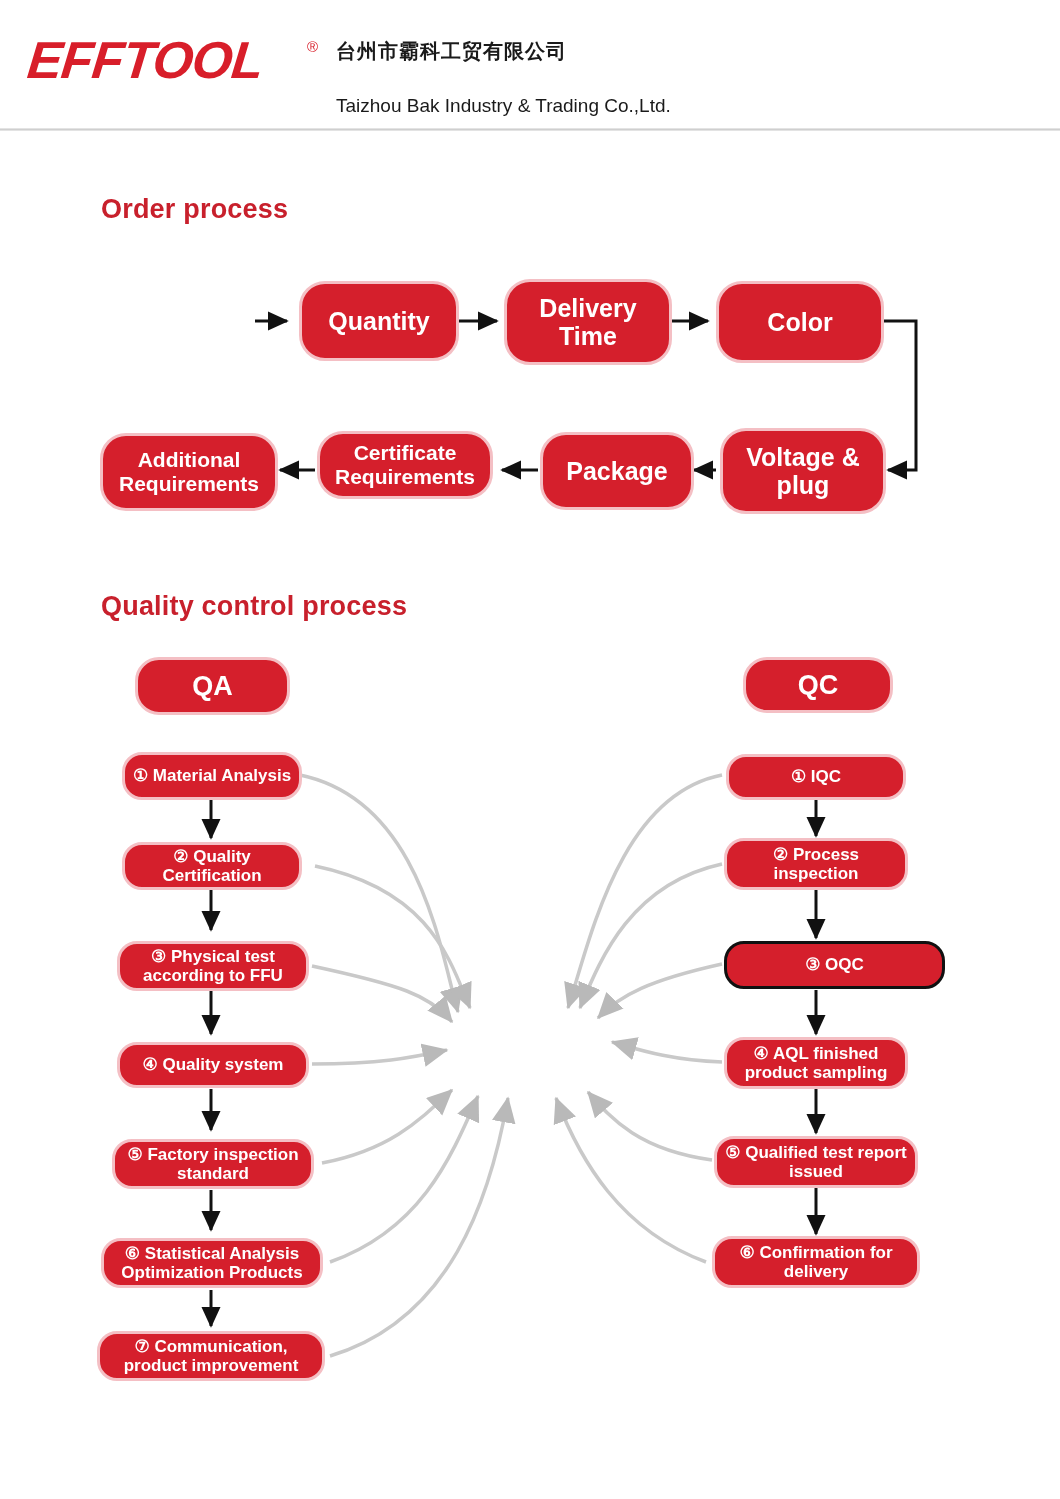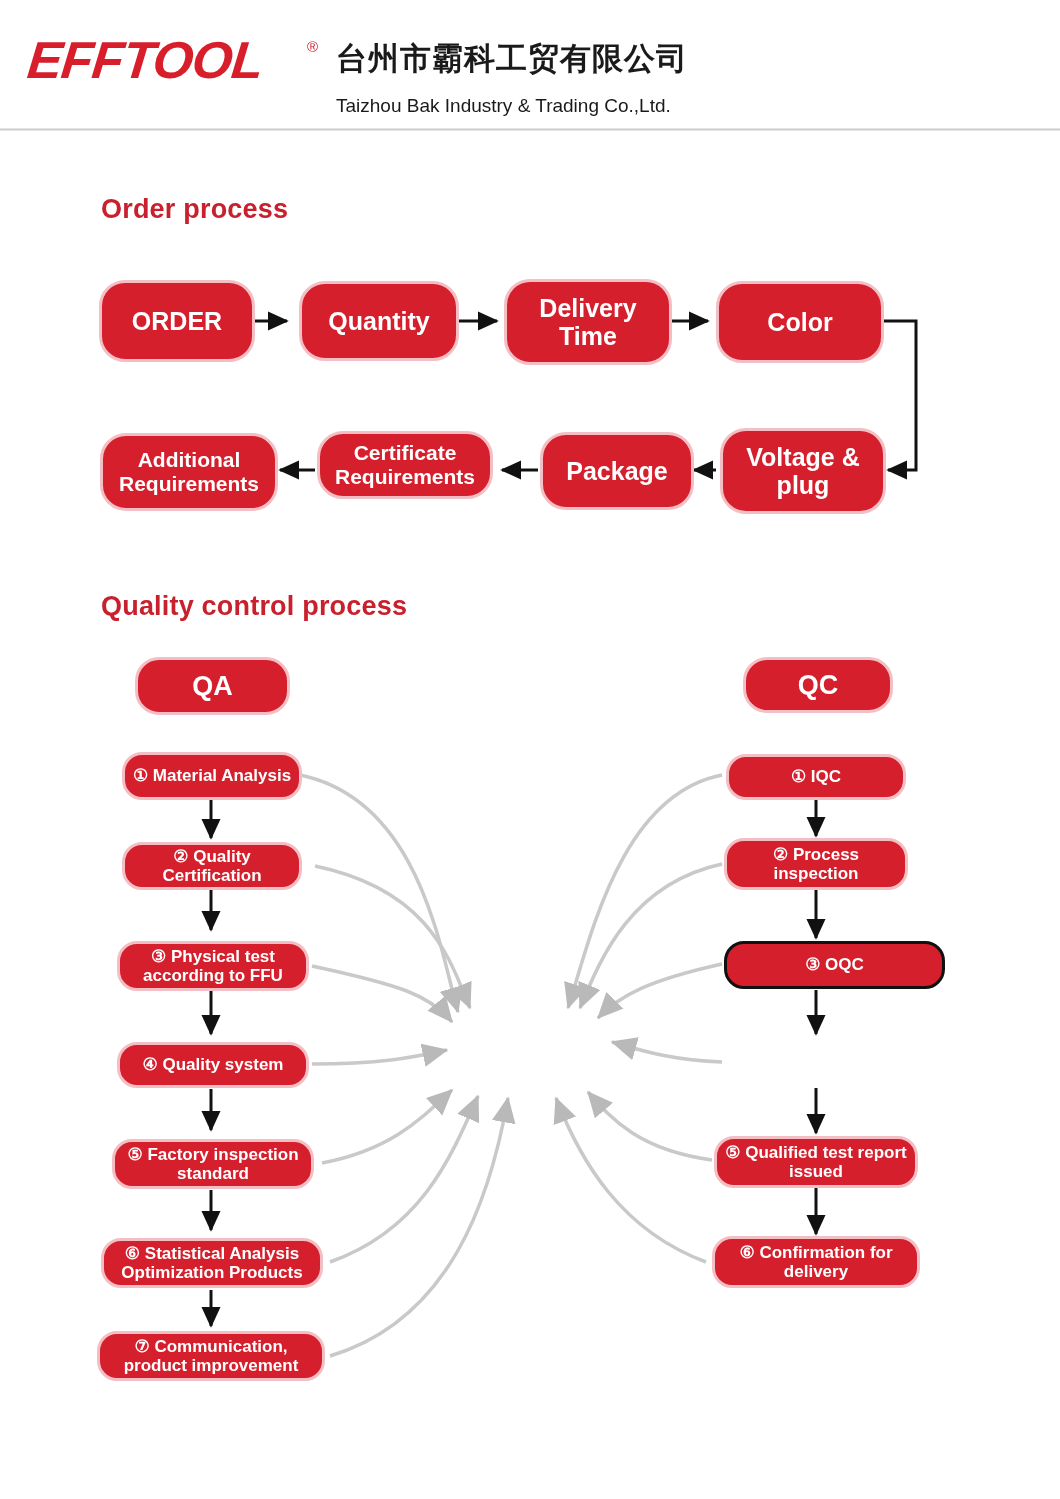--- a/index.html
+++ b/index.html
@@ -23,21 +23,21 @@
     color: #d81e2a;
     font-style: italic;
     transform: skewX(-6deg);
   }
   .logo-reg {
     position: absolute; left: 307px; top: 38px;
     font-size: 15px; color: #d81e2a;
   }
   .cn-name {
     position: absolute; left: 336px; top: 38px;
-    font-size: 31px; font-weight: bold; color: #1a1a1a;
+    font-size: 20px; font-weight: bold; color: #1a1a1a;
     letter-spacing: 1px;
   }
   .en-name {
     position: absolute; left: 336px; top: 95px;
     font-size: 19px; color: #1a1a1a;
   }
   .header-rule {
     position: absolute; left: 0; top: 128px; width: 1060px; height: 3px;
     background: #e3e3e3;
   }
@@ -109,21 +109,20 @@
     <line x1="459" y1="321" x2="497" y2="321" stroke="#111" stroke-width="3" marker-end="url(#ar-blk)"></line>
     <line x1="672" y1="321" x2="708" y2="321" stroke="#111" stroke-width="3" marker-end="url(#ar-blk)"></line>
 
     <path d="M884,321 L916,321 L916,470 L888,470" fill="none" stroke="#111" stroke-width="3" marker-end="url(#ar-blk)"></path>
 
     <line x1="716" y1="470" x2="694" y2="470" stroke="#111" stroke-width="3" marker-end="url(#ar-blk)"></line>
     <line x1="538" y1="470" x2="502" y2="470" stroke="#111" stroke-width="3" marker-end="url(#ar-blk)"></line>
     <line x1="315" y1="470" x2="280" y2="470" stroke="#111" stroke-width="3" marker-end="url(#ar-blk)"></line>
   </svg>
 
-  <div class="pill ob lgt" style="left:99px;  top:280px; width:156px; height:82px;">ORDER</div>
   <div class="pill ob lgt" style="left:299px; top:281px; width:160px; height:80px;">Quantity</div>
   <div class="pill ob lgt" style="left:504px; top:279px; width:168px; height:86px;">Delivery Time</div>
   <div class="pill ob lgt" style="left:716px; top:281px; width:168px; height:82px;">Color</div>
   <div class="pill ob lgt" style="left:720px; top:428px; width:166px; height:86px;">Voltage &amp; plug</div>
   <div class="pill ob lgt" style="left:540px; top:432px; width:154px; height:78px;">Package</div>
   <div class="pill ob lgt" style="left:317px; top:431px; width:176px; height:68px; font-size:21px;">Certificate Requirements</div>
   <div class="pill ob lgt" style="left:100px; top:433px; width:178px; height:78px; font-size:21px;">Additional Requirements</div>
 
   <div class="section-title" id="qc-title">Quality control process</div>
 
@@ -166,17 +165,18 @@
   <div class="pill qb lgt" style="left:117px; top:1042px; width:192px; height:46px;">④ Quality system</div>
   <div class="pill qb lgt" style="left:112px; top:1139px; width:202px; height:50px;">⑤ Factory inspection standard</div>
   <div class="pill qb lgt" style="left:101px; top:1238px; width:222px; height:50px;">⑥ Statistical Analysis Optimization Products</div>
   <div class="pill qb lgt" style="left:97px; top:1331px; width:228px; height:50px;">⑦ Communication, product improvement</div>
 
   <div class="pill lgt" style="left:743px; top:657px; width:150px; height:56px; font-size:27px; border-radius:24px;">QC</div>
 
   <div class="pill qb lgt" style="left:726px; top:754px; width:180px; height:46px;">① IQC</div>
   <div class="pill qb lgt" style="left:724px; top:838px; width:184px; height:52px;">② Process inspection</div>
   <div class="pill qb dark" style="left:724px; top:941px; width:221px; height:48px;">③ OQC</div>
+  <div class="pill qb lgt" style="left:724px; top:1037px; width:184px; height:52px;">④ AQL finished product sampling</div>
   <div class="pill qb lgt" style="left:714px; top:1136px; width:204px; height:52px;">⑤ Qualified test report issued</div>
   <div class="pill qb lgt" style="left:712px; top:1236px; width:208px; height:52px;">⑥ Confirmation for delivery</div>
 
 
 </div>
 
 </body></html>

